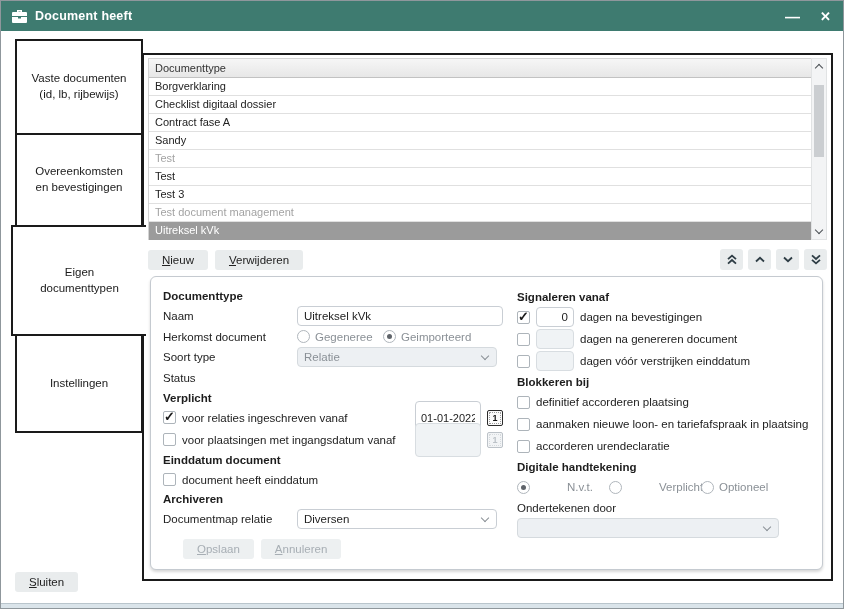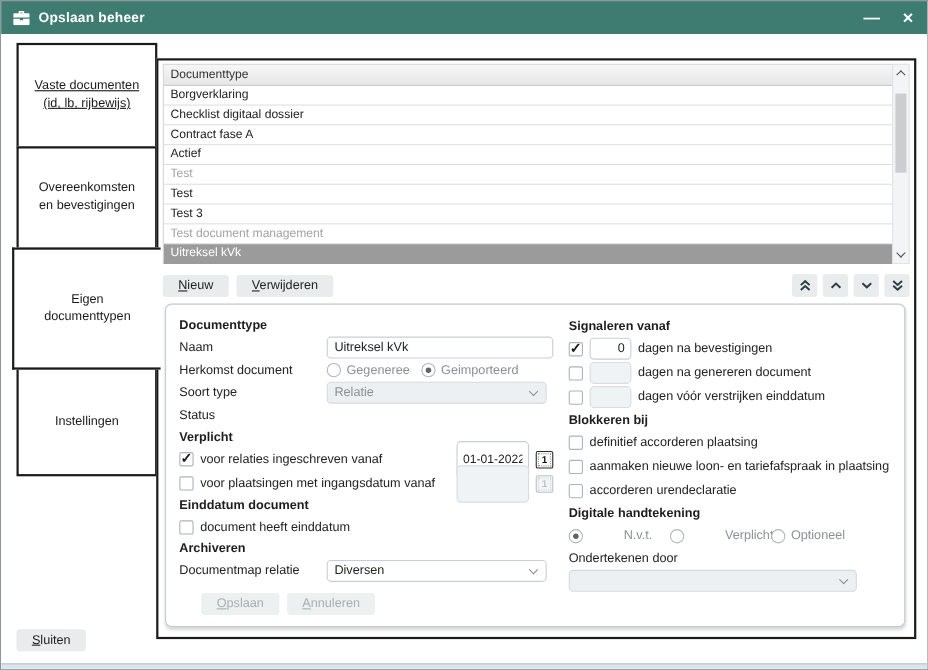--- a/index.html
+++ b/index.html
@@ -17,21 +17,21 @@
   .tb-btn{color:#fff;font-weight:bold;font-size:13px;line-height:1;cursor:default;}
   .tb-btn.min{font-size:15px;}
   
   .body{position:absolute;top:30px;left:0;right:0;bottom:0;background:#fff;}
   
   .tab{
     position:absolute;left:14px;width:128px;border:2px solid #1a1a1a;background:#fff;
     display:flex;align-items:center;justify-content:center;text-align:center;
     font-size:11.5px;line-height:1.35;color:#1a1a1a;white-space:pre-line;padding:4px;z-index:1;cursor:default;
   }
-  .tab.t0{top:8px;height:96px;text-decoration:underline;}
+  .tab.t0{top:8px;height:96px;}
   .tab.t1{top:102px;height:94px;}
   .tab.t2{top:194px;height:111px;left:10px;width:135px;border-right:none;z-index:3;}
   .tab.t3{top:303px;height:99px;}
   
   .content-box{
     position:absolute;left:141px;top:22px;width:691px;height:528px;
     border:2px solid #1a1a1a;background:#fff;z-index:2;
   }
   
   .doc-list{position:absolute;left:4px;right:4px;top:3px;height:182px;background:#fff;}
@@ -106,21 +106,21 @@
 <body>
 
 <div class="window">
 
   <div class="titlebar">
     <span class="app-icon">
       <svg width="15" height="13" viewBox="0 0 15 13">
           <path fill="#fff" d="M5 0h5v2h4a1 1 0 0 1 1 1v3H0V3a1 1 0 0 1 1-1h4V0zm1.5 1.4v.6h2v-.6h-2zM0 7h6v1.4h3V7h6v5a1 1 0 0 1-1 1H1a1 1 0 0 1-1-1V7z"></path>
         </svg>
     </span>
-    <span class="title">Opslaan beheer</span>
+    <span class="title">Document heeft</span>
     <span class="tb-controls">
       <span class="tb-btn min">—</span>
       <span class="tb-btn">✕</span>
     </span>
   </div>
 
   <div class="body">
 
     <div class="tab t0">Vaste documenten
 (id, lb, rijbewijs)</div>
@@ -131,21 +131,21 @@
     <div class="tab t3">Instellingen</div>
 
     <div class="content-box">
 
       <div class="doc-list">
         <div class="doc-rows">
           <div class="lrow header">Documenttype</div>
           <div class="lrow">Borgverklaring</div>
           <div class="lrow">Checklist digitaal dossier</div>
           <div class="lrow">Contract fase A</div>
-          <div class="lrow">Actief</div>
+          <div class="lrow">Sandy</div>
           <div class="lrow muted">Test</div>
           <div class="lrow">Test</div>
           <div class="lrow">Test 3</div>
           <div class="lrow muted">Test document management</div>
           <div class="lrow selected">Uitreksel kVk</div>
         </div>
         <div class="sbar">
           <div class="sbtn up">
               <span class="chev u"></span>
             </div>

